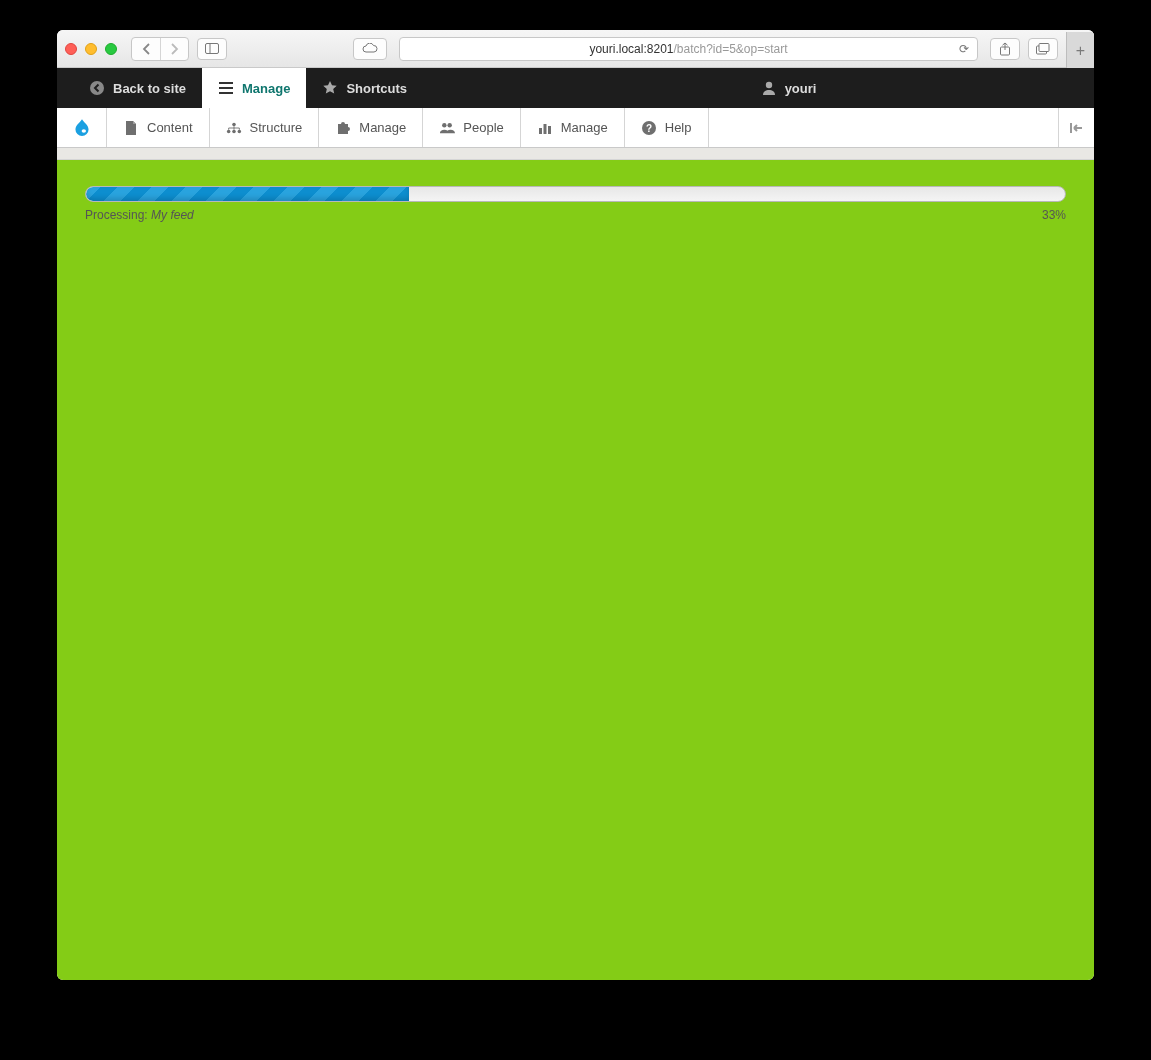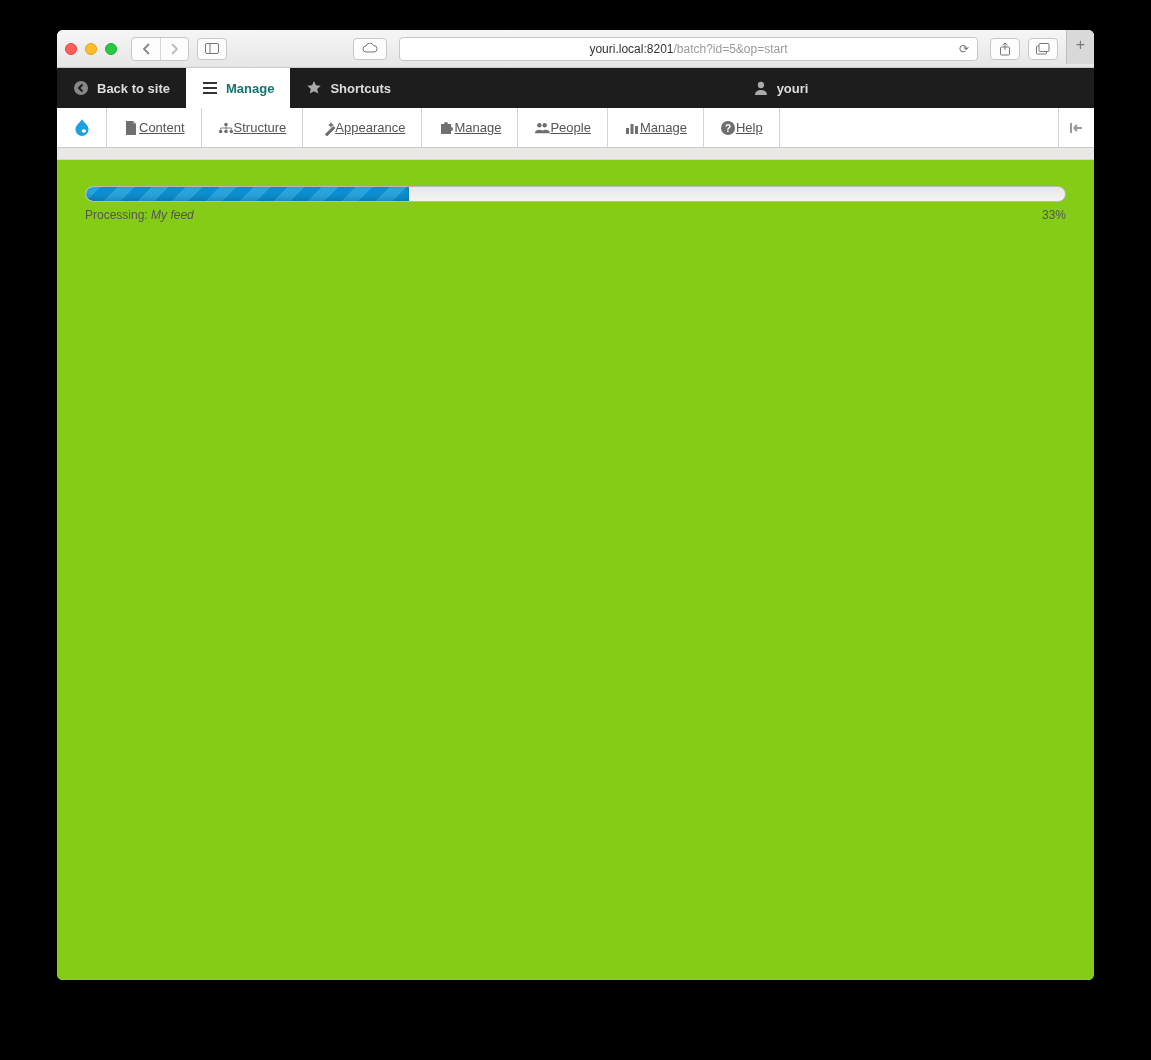--- a/index.html
+++ b/index.html
@@ -21,21 +21,21 @@
     display: flex;
     flex-direction: column;
   }
   
   .chrome {
     height: 38px;
     background: linear-gradient(#f6f6f6,#e6e6e6);
     border-bottom: 1px solid #c9c9c9;
     display: flex;
     align-items: center;
-    padding: 4px 8px;
+    padding: 10px 8px;
     gap: 8px;
   }
   .traffic { display:flex; gap:8px; margin-right:6px;}
   .dot { width:12px; height:12px; border-radius:50%; }
   .dot.red{background:#ff5f57;border:1px solid #e14640;}
   .dot.yel{background:#ffbd2e;border:1px solid #e1a116;}
   .dot.grn{background:#28c940;border:1px solid #1dad2b;}
   .nav-group{display:flex;border:1px solid #c7c7c7;border-radius:4px;overflow:hidden;background:#fdfdfd;}
   .nav-btn{width:28px;height:22px;display:flex;align-items:center;justify-content:center;color:#8a8a8a;font-size:13px;}
   .nav-btn + .nav-btn{border-left:1px solid #d5d5d5;}
@@ -49,32 +49,32 @@
   .addr .reload{position:absolute;right:8px;color:#7a7a7a;}
   .tab-plus{
     width:28px;height:38px;margin:-8px -8px -8px 0;
     background:#d9d9d9;border-left:1px solid #bdbdbd;
     display:flex;align-items:center;justify-content:center;color:#7a7a7a;font-size:16px;
     align-self:stretch;
   }
   
   .toolbar {
     background:#1d1d1d;height:40px;display:flex;align-items:stretch;
-    font-size:13px;font-weight:bold;color:#ddd;
+    font-size:13px;font-weight:bold;color:#ddd;padding-left:16px;
   }
   .tb-item{display:flex;align-items:center;gap:8px;padding:0 16px;cursor:pointer;}
   .tb-item.active{background:#fff;color:#0f766e;}
   .tb-spacer{flex:1;}
   
   .menu {
     background:#fff;height:40px;display:flex;align-items:stretch;
     border-bottom:1px solid #c9c9c9; font-size:13px;color:#555;
   }
   .menu .home{width:50px;display:flex;align-items:center;justify-content:center;border-right:1px solid #d5d5d5;}
-  .menu-item{display:flex;align-items:center;padding:0 16px;border-right:1px solid #d5d5d5;cursor:pointer;text-decoration:underline;}
+  .menu-item{display:flex;align-items:center;gap:8px;padding:0 16px;border-right:1px solid #d5d5d5;cursor:pointer;}
   .menu .collapse{margin-left:auto;width:36px;display:flex;align-items:center;justify-content:center;border-left:1px solid #d5d5d5;color:#999;}
   .breadcrumb-bar{height:12px;background:#e9e8e4;border-bottom:1px solid #d5d5d5;}
   
   .content{flex:1;background:#84cc16;padding:26px 28px;}
   .progress-wrap{}
   .progress-bar{
     height:16px;border:1px solid #b8b8b8;border-radius:10px;
     background:linear-gradient(#e7e7e7,#f4f4f4);
     overflow:hidden;position:relative;
   }
@@ -219,29 +219,20 @@
             <circle cx="9" cy="11" r="2" fill="#6f6f6f"></circle>
             <circle cx="15" cy="11" r="2" fill="#6f6f6f"></circle>
             <path d="M9 5v2M9 7H3v2M9 7v2M9 7h6v2" stroke="#6f6f6f" fill="none"></path>
           </svg>
         </span>
       <span>Structure</span>
     </div>
     <div class="menu-item">
       <span class="ic">
           <svg width="16" height="16" viewBox="0 0 16 16">
-            <rect x="2" y="11" width="12" height="3" transform="rotate(-45 8 8)" fill="#6f6f6f"></rect>
-            <path d="M12 2l1 2 2 1-2 1-1 2-1-2-2-1 2-1z" fill="#6f6f6f"></path>
-          </svg>
-        </span>
-      <span>Appearance</span>
-    </div>
-    <div class="menu-item">
-      <span class="ic">
-          <svg width="16" height="16" viewBox="0 0 16 16">
             <path d="M3 4h3a2 2 0 1 1 4 0h3v3a2 2 0 1 1 0 4v3H3z" fill="#6f6f6f"></path>
           </svg>
         </span>
       <span>Manage</span>
     </div>
     <div class="menu-item">
       <span class="ic">
           <svg width="18" height="14" viewBox="0 0 18 14">
             <circle cx="6" cy="4" r="2.5" fill="#6f6f6f"></circle>
             <circle cx="12" cy="4" r="2.5" fill="#6f6f6f"></circle>

